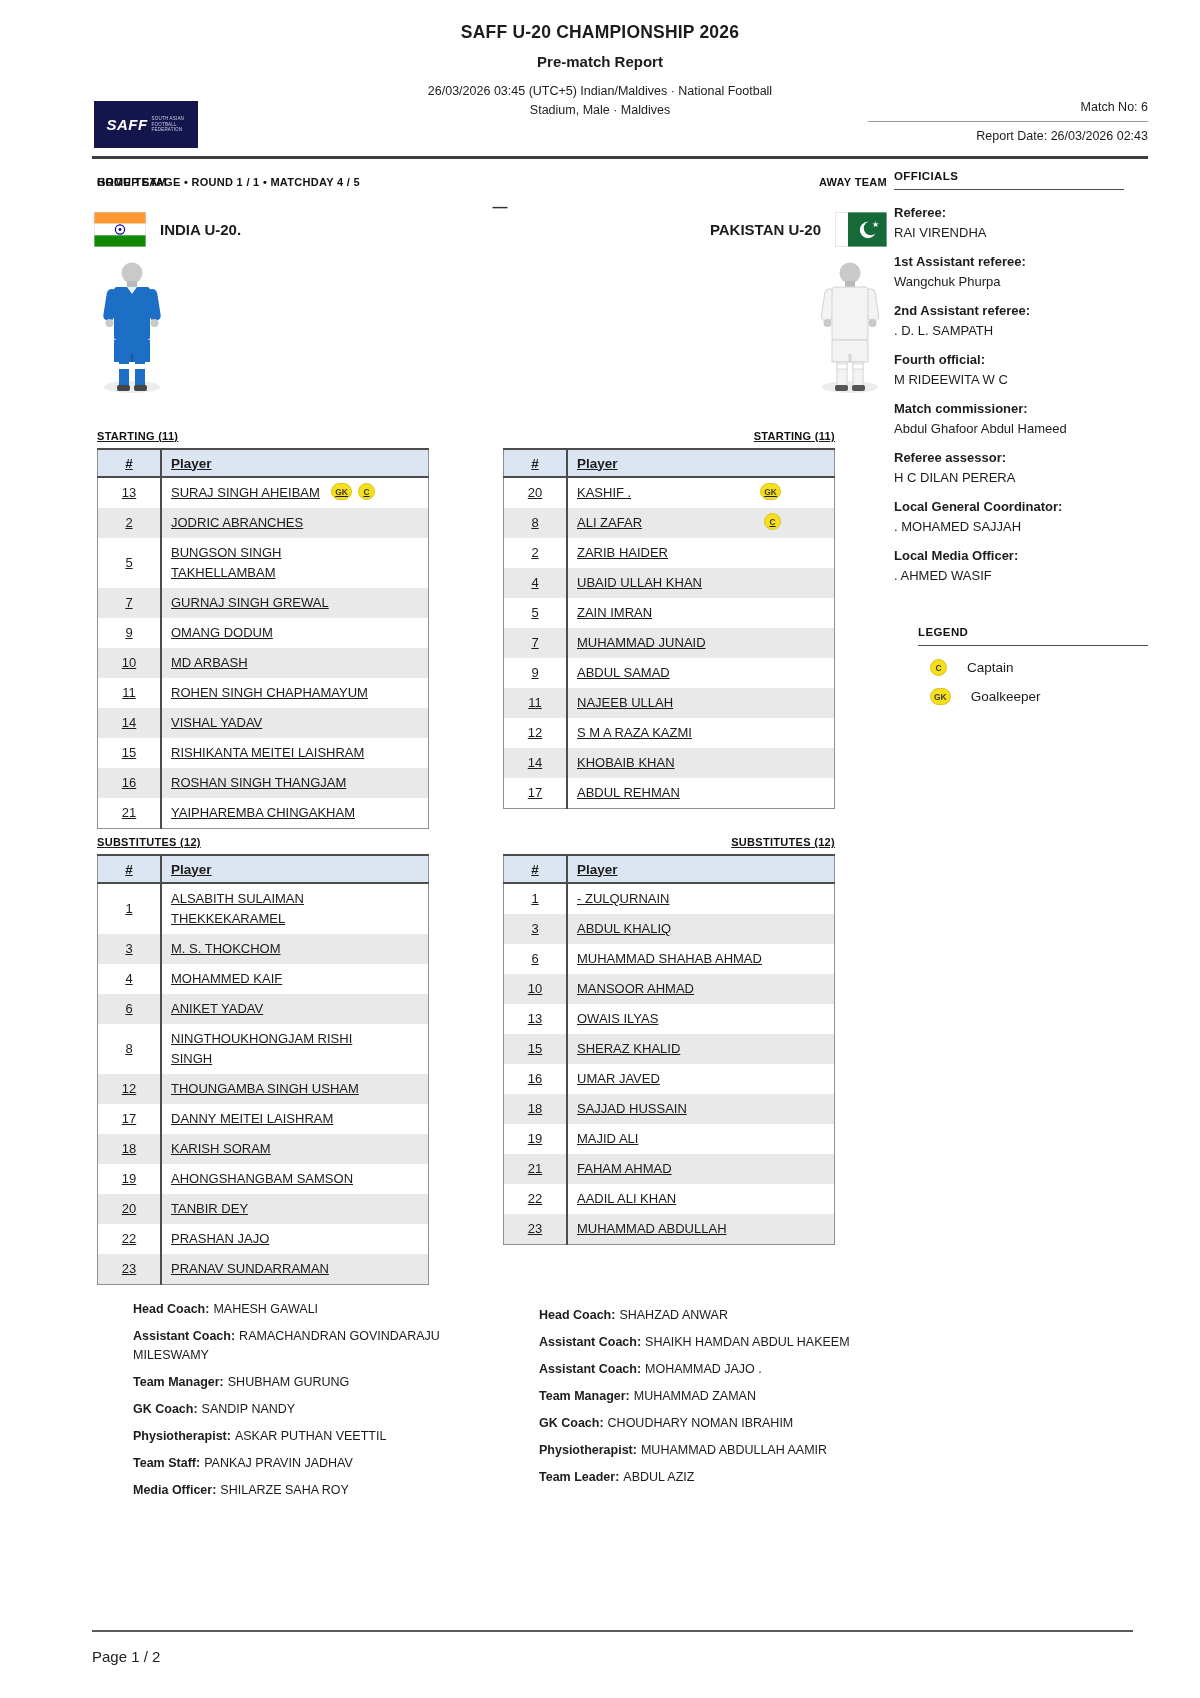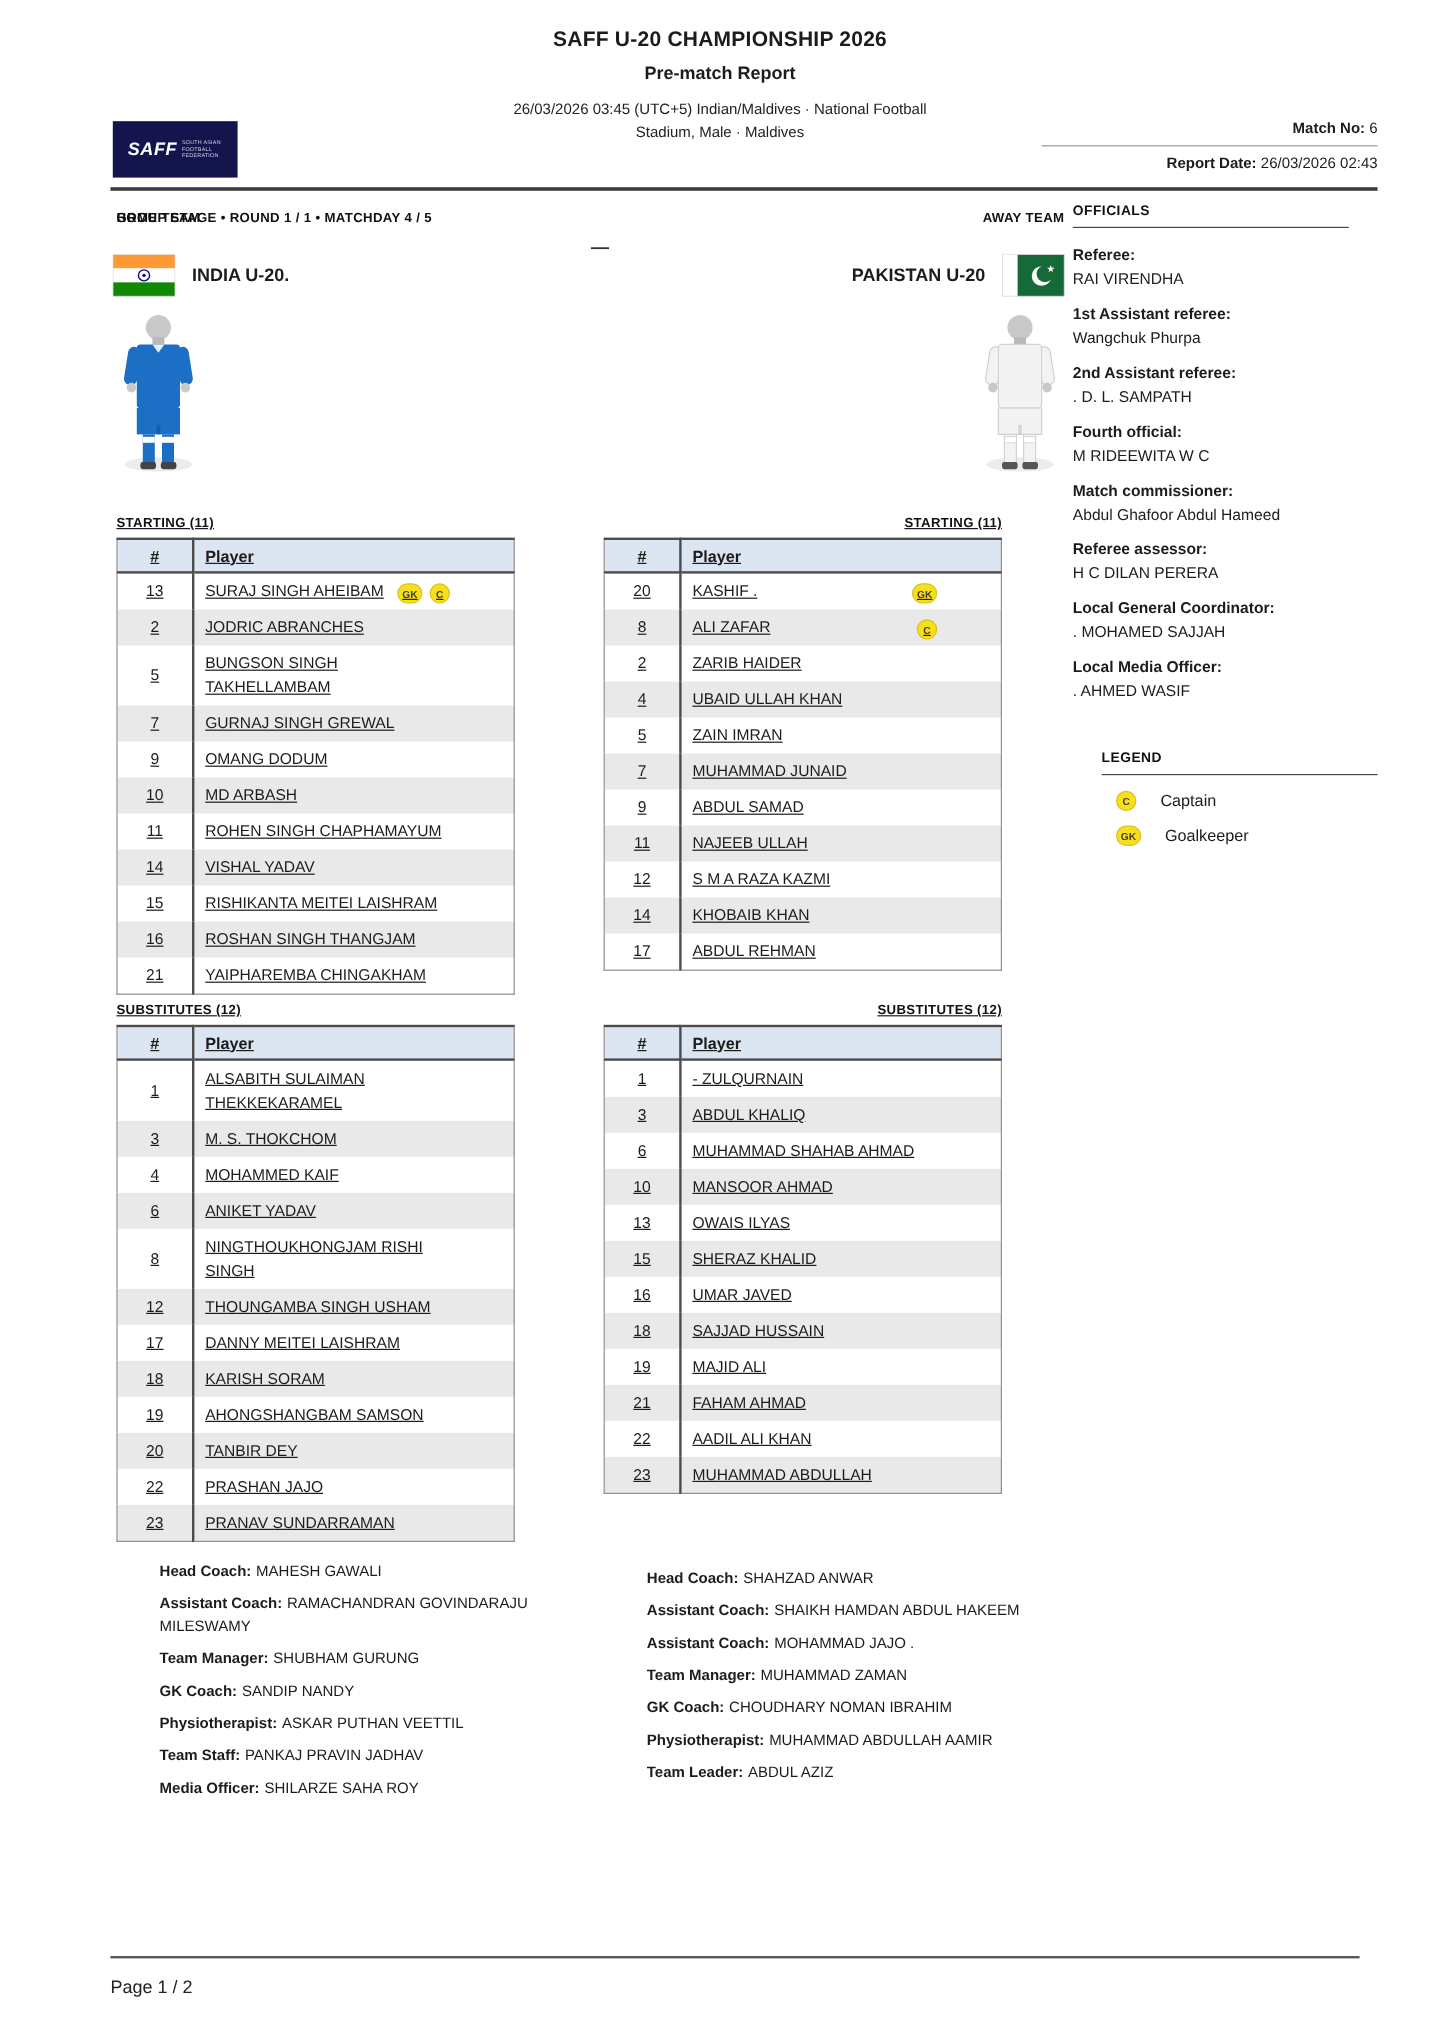--- a/index.html
+++ b/index.html
@@ -13,21 +13,21 @@
   #hdr-title{left:0;right:0;top:22px;text-align:center;font-size:17.5px;font-weight:700;letter-spacing:.2px;}
   #hdr-subtitle{left:0;right:0;top:53px;text-align:center;font-size:15px;font-weight:700;}
   #hdr-venue1{left:0;right:0;top:84px;text-align:center;font-size:12.5px;color:#222;}
   #hdr-venue2{left:0;right:0;top:103px;text-align:center;font-size:12.5px;color:#222;}
   #logo{left:94px;top:101px;width:104px;height:47px;background:#15154e;display:flex;align-items:center;justify-content:center;gap:4px;}
   #logo .brand{color:#fff;font-weight:800;font-style:italic;font-size:15px;letter-spacing:.5px;}
   #logo .caption{color:#cfd3e8;font-size:4.5px;line-height:5.5px;width:34px;letter-spacing:.2px;}
   #matchno-block{right:52px;top:100px;width:280px;text-align:right;font-size:12.5px;}
   #matchno-block .row1{padding-bottom:7px;border-bottom:1px solid #9a9a9a;}
   #matchno-block .row2{padding-top:7px;}
-  .blbl{font-weight:700;}
+  .blbl{font-weight:400;}
   #toprule{left:92px;top:156px;width:1056px;height:3px;background:#3e3e3e;}
 
   
   .strip-label{top:176px;font-size:11px;font-weight:700;color:#111;letter-spacing:.3px;}
   #home-team-label{left:97px;}
   #stage-line{left:97px;width:806px;}
   #away-team-label{left:503px;width:384px;text-align:right;}
   #score-sep{left:97px;top:198px;width:806px;text-align:center;font-size:15px;font-weight:700;color:#333;}
   .team-group{top:212px;display:flex;align-items:center;gap:14px;}
   #home-team-group{left:94px;}
@@ -67,21 +67,21 @@
   .tbl-label{font-size:11px;font-weight:700;letter-spacing:.3px;color:#111;margin-bottom:6px;}
   .tbl-label.right{text-align:right;}
   table.roster{width:100%;border-collapse:collapse;table-layout:fixed;
     border-left:1px solid #8f8f8f;border-right:1px solid #8f8f8f;border-bottom:1px solid #8f8f8f;}
   table.roster thead th{background:var(--header-row,#dce6f2);
     border-top:2px solid #4c4c4c;border-bottom:2px solid #4c4c4c;
     font-size:13.5px;font-weight:700;text-align:left;padding:4px 9px;height:18px;}
   table.roster th.num,table.roster td.num{width:44px;text-align:center;border-right:2px solid #4c4c4c;}
   table.roster td{padding:5px 9px;font-size:13px;line-height:20px;vertical-align:middle;}
   table.roster tbody tr:nth-child(even){background:var(--row-alt,#e9e9e9);}
-  .pmain{display:flex;align-items:flex-end;min-height:20px;}
+  .pmain{display:flex;align-items:flex-start;min-height:20px;}
   .pname{display:block;}
   .pname2{display:block;}
   .badges{margin-left:auto;display:flex;gap:6px;padding-right:44px;}
 
   
   #home-staff{left:97px;top:1300px;width:378px;}
   #away-staff{left:503px;top:1306px;width:430px;}
   .staff-line{font-size:12.5px;line-height:19px;margin-bottom:8px;margin-left:36px;}
   .staff-label{font-weight:700;margin-right:4px;}
 

